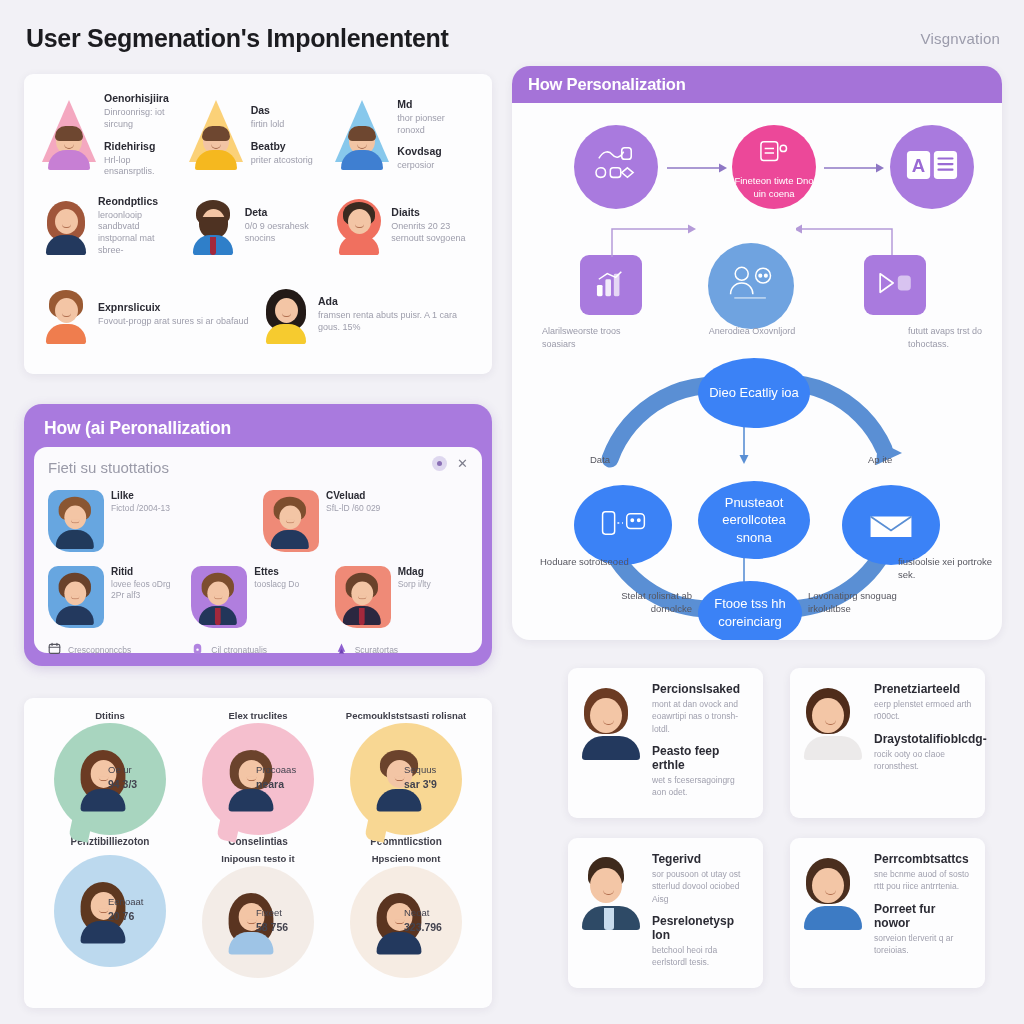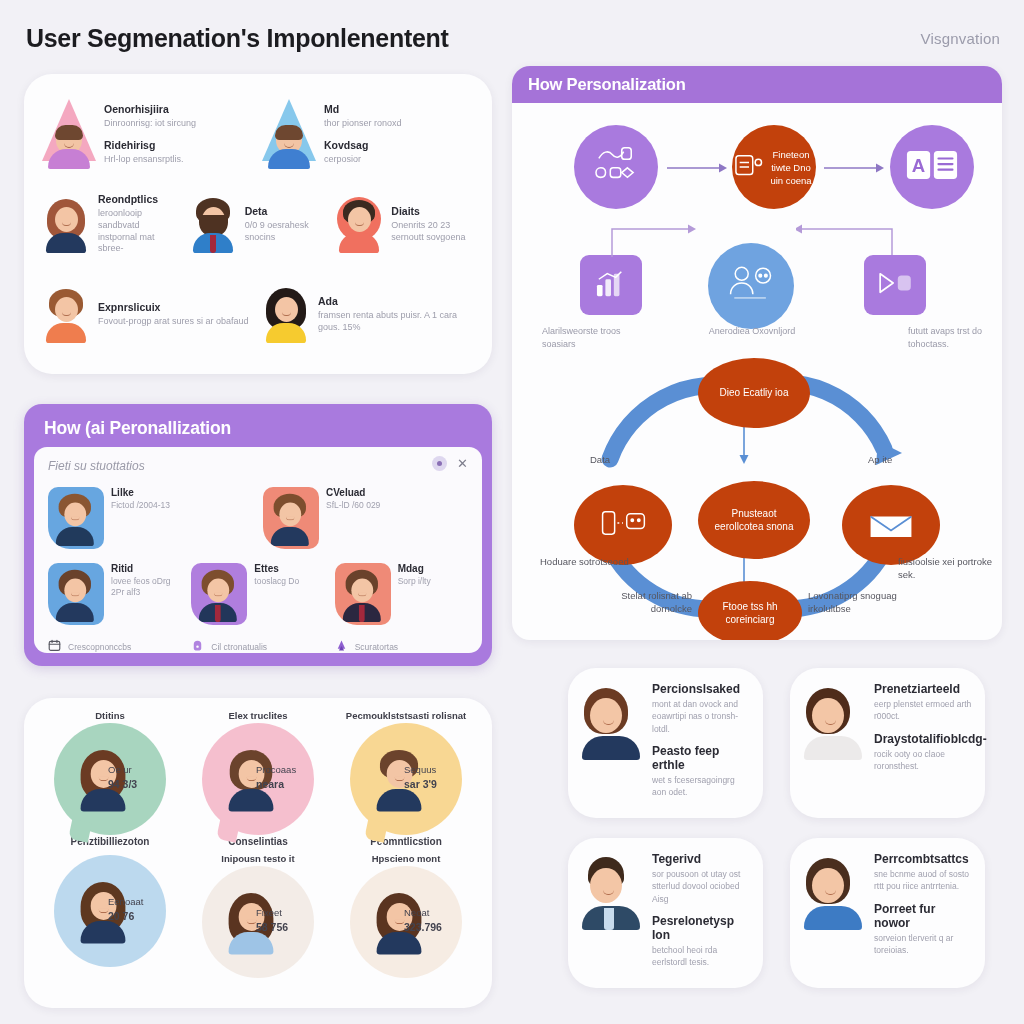--- a/index.html
+++ b/index.html
@@ -19,21 +19,21 @@
   }
   .brand-mark {
     position: absolute; right: 24px; top: 30px;
     font-size: 15px; color: #9b9bab; letter-spacing: .2px;
   }
 
   
   .card {
     position: absolute;
     background: #fdfdfe;
-    border-radius: 28px;
+    border-radius: 9px;
     box-shadow: 0 2px 10px rgba(40,30,70,.07);
   }
 
   
   #persona-grid { left: 24px; top: 74px; width: 468px; height: 300px; padding: 16px 14px; }
   .pg-rows { display: flex; flex-direction: column; gap: 2px; height: 100%; }
   .pg-row { display: flex; flex: 1; }
   .pg-cell { flex: 1; display: flex; align-items: center; gap: 8px; padding: 2px 4px; }
   .pg-txt { flex: 1; min-width: 0; }
   .pg-name { font-size: 10.5px; font-weight: 700; color: #2a2a33; line-height: 1.25; }
@@ -79,21 +79,21 @@
   #purple-panel {
     position: absolute; left: 24px; top: 404px; width: 468px; height: 262px;
     background: #a97ade; border-radius: 18px; padding: 10px;
     box-shadow: 0 3px 12px rgba(90,50,150,.18);
   }
   #purple-panel .pp-title {
     color: #ffffff; font-size: 17.5px; font-weight: 700;
     padding: 4px 4px 8px 10px; letter-spacing: -.2px;
   }
   .pp-inner { background: #fbfafd; border-radius: 13px; height: 206px; padding: 12px 14px; position: relative; }
-  .pp-sub { font-size: 12px; color: #9a9aa8; font-style: italic; }
+  .pp-sub { font-size: 15px; color: #9a9aa8; }
   .pp-winctl { position: absolute; right: 14px; top: 9px; display: flex; align-items: center; gap: 10px; }
   .dot-btn { width: 15px; height: 15px; border-radius: 50%; background: #ded7ef; display: flex; align-items: center; justify-content: center; }
   .dot-btn i { width: 5px; height: 5px; border-radius: 50%; background: #8a6fb5; display: block; }
   .x-btn { font-size: 13px; color: #7d7d8c; line-height: 1; }
   .pp-cards { display: flex; gap: 10px; margin-top: 14px; }
   .pp-card { flex: 1; display: flex; gap: 7px; }
   .pp-chip { width: 56px; height: 62px; border-radius: 10px 10px 10px 22px; position: relative; overflow: hidden; flex: 0 0 auto; }
   .pp-chip .bust { position: absolute; left: 4px; top: 4px; transform: scale(.95); transform-origin: top left; }
   .pp-name { font-size: 10px; font-weight: 700; color: #2b2b34; }
   .pp-meta { font-size: 8.5px; color: #a0a0ae; line-height: 1.35; margin-top: 2px; }
@@ -120,21 +120,21 @@
   #flow-panel { left: 512px; top: 66px; width: 490px; height: 574px; border-radius: 18px; overflow: hidden; background: #fdfdfe; }
   .fp-head { background: #a573d8; color: #fff; font-size: 16.5px; font-weight: 700; padding: 9px 16px; letter-spacing: -.2px; }
   .fp-body { position: relative; height: 533px; }
 
   .circ { position: absolute; border-radius: 50%; display: flex; align-items: center; justify-content: center; }
   .sq { position: absolute; border-radius: 9px; display: flex; align-items: center; justify-content: center; }
   .flow-label { position: absolute; font-size: 9px; color: #9a9aa9; line-height: 1.4; }
   .flow-label.c { text-align: center; }
   .node-cap { position: absolute; color: #ffffff; font-size: 9.5px; text-align: center; line-height: 1.35; width: 100%; }
 
-  .oval { position: absolute; background: #c2410c; border-radius: 50%; display: flex; align-items: center; justify-content: center; color: #fff; font-size: 10px; text-align: center; line-height: 1.35; padding: 0 8px; }
+  .oval { position: absolute; background: #3b82f6; border-radius: 50%; display: flex; align-items: center; justify-content: center; color: #fff; font-size: 13px; text-align: center; line-height: 1.35; padding: 0 8px; }
   .cyc-label { position: absolute; font-size: 9.5px; color: #56565f; line-height: 1.4; }
 
   
   .pc { width: 195px; height: 150px; padding: 14px 12px; display: flex; gap: 10px; }
   .pc .pic { flex: 0 0 auto; width: 62px; }
   .pc .txt { flex: 1; min-width: 0; }
   .pc h4 { font-size: 12px; font-weight: 700; color: #2b2b34; }
   .pc p { font-size: 8.5px; color: #a0a0ae; line-height: 1.45; margin-top: 2px; }
   .pc .blk + .blk { margin-top: 9px; }
 
@@ -162,20 +162,35 @@
             <div class="face"></div>
               <div class="fringe"></div>
               <div class="smile"></div>
             <div class="shoulders" style="background:#c77fd4"></div>
           </div>
           <div class="pg-txt">
             <div class="pg-name">Oenorhisjiira</div>
             <div class="pg-desc">Dinroonrisg: iot sircung</div>
             <div class="pg-name" style="margin-top:9px">Ridehirisg</div>
             <div class="pg-desc">Hrl-lop ensansrptlis.</div>
+          </div>
+        </div>
+        <div class="pg-cell">
+          <div class="av cone">
+            <div class="tri" style="border-bottom:62px solid #fbd178"></div>
+            <div class="face"></div>
+              <div class="fringe"></div>
+              <div class="smile"></div>
+            <div class="shoulders" style="background:#f5b81f"></div>
+          </div>
+          <div class="pg-txt">
+            <div class="pg-name">Das</div>
+            <div class="pg-desc">firtin lold</div>
+            <div class="pg-name" style="margin-top:9px">Beatby</div>
+            <div class="pg-desc">priter atcostorig</div>
           </div>
         </div>
         <div class="pg-cell">
           <div class="av cone">
             <div class="tri" style="border-bottom:62px solid #87c8ec"></div>
             <div class="face"></div>
               <div class="fringe"></div>
               <div class="smile"></div>
             <div class="shoulders" style="background:#3f7fd1"></div>
           </div>
@@ -494,21 +509,21 @@
             <rect x="18" y="24" width="11" height="10" rx="3"></rect>
             <path d="M36 24l6 5-6 5-6-5z"></path>
           </svg>
         </span>
       </div>
       <svg class="arrow" style="position:absolute;left:155px;top:58px" width="64" height="14">
         <path d="M0 7h52" stroke="#8e77c4" stroke-width="1.5"></path>
           <path d="M52 2.5L60 7l-8 4.5z" fill="#8e77c4"></path>
       </svg>
 
-      <div class="circ" style="left:220px;top:22px;width:84px;height:84px;background:#c2410c;flex-direction:row">
+      <div class="circ" style="left:220px;top:22px;width:84px;height:84px;background:#ec4899;flex-direction:column">
         <span style="margin-top:6px">
           <svg width="34" height="28" viewBox="0 0 36 30" fill="none" stroke="#ffffff" stroke-width="1.6">
             <rect x="4" y="2" width="18" height="20" rx="3"></rect>
               <path d="M8 9h10M8 14h10"></path>
               <circle cx="28" cy="9" r="3.4"></circle>
           </svg>
         </span>
         <span class="node-cap" style="position:relative;margin-top:3px">Fineteon tiwte Dno uin coena</span>
       </div>
       <svg class="arrow" style="position:absolute;left:312px;top:58px" width="64" height="14">

